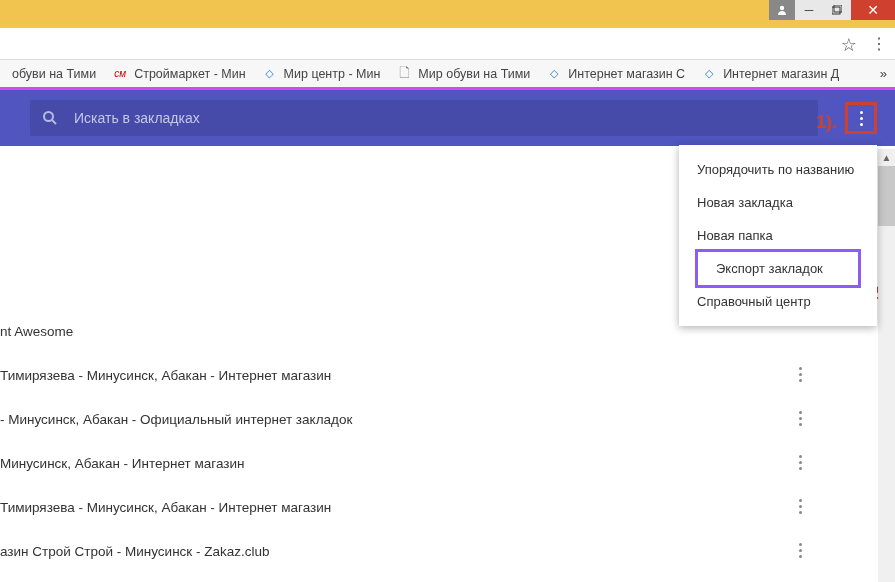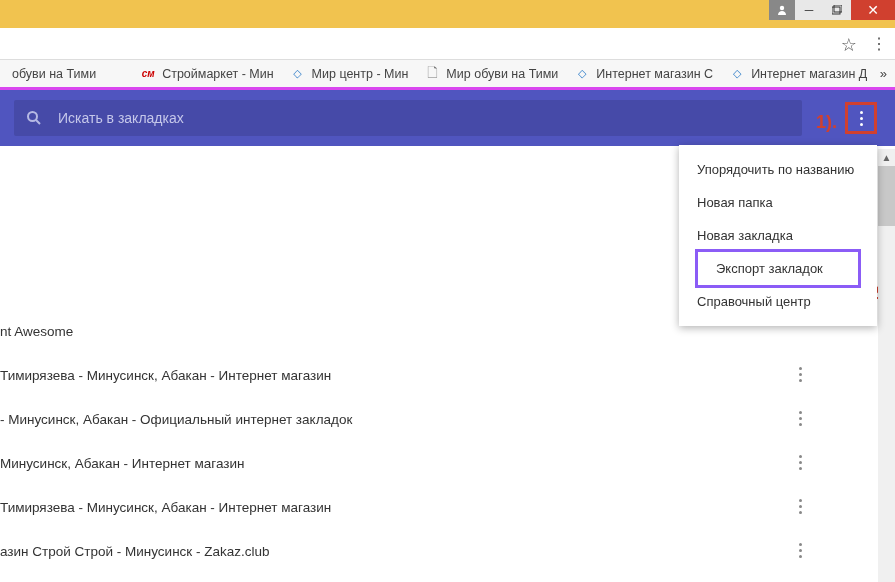--- a/index.html
+++ b/index.html
@@ -13,27 +13,27 @@
     .win-max { background: #e8e8e8; color: #333; }
     .win-close { background: #d0402f; color: #fff; width: 44px; font-size: 14px; }
     
     .nav-bar { height: 32px; background: #fff; border-bottom: 1px solid #ddd; position: relative; }
     .star-icon { position: absolute; right: 38px; top: 6px; color: #555; font-size: 18px; }
     .nav-menu { position: absolute; right: 8px; top: 6px; color: #555; font-size: 16px; }
     
     .bookmark-bar { height: 30px; display: flex; align-items: center; padding: 0 4px; background: #f7f7f7; border-bottom: 3px solid #d946ef; font-size: 12.5px; color: #444; white-space: nowrap; overflow: hidden; }
     .bm-item { display: flex; align-items: center; padding: 2px 8px; gap: 6px; cursor: pointer; }
     .bm-icon { width: 16px; height: 16px; display: flex; align-items: center; justify-content: center; }
-    .bm-cm { color: #c00; font-weight: bold; font-size: 10px; font-style: italic; margin-left: 28px; }
+    .bm-cm { color: #c00; font-weight: normal; font-size: 10px; font-style: italic; }
     .bm-diamond { color: #2a7ac7; font-size: 11px; }
     .bm-page { color: #777; font-size: 13px; }
     .bm-more { position: absolute; right: 8px; color: #444; font-size: 13px; }
     
     .search-header { height: 56px; background: #5055bf; display: flex; align-items: center; padding: 0 14px; position: relative; }
-    .search-box { flex: 1; max-width: 788px; height: 36px; background: #464aa8; display: flex; align-items: center; padding: 0 12px; border-radius: 2px; }
+    .search-box { flex: 1; max-width: 788px; height: 36px; background: #464aa8; display: flex; align-items: center; padding: 0 12px; border-radius: 2px; margin-left: 16px; }
     .search-icon { color: #b6b9e4; margin-right: 16px; }
     .search-input { flex: 1; background: transparent; border: none; outline: none; color: #c5c7ea; font-size: 14px; }
     .search-input::placeholder { color: #c5c7ea; }
     .header-menu-btn { position: absolute; right: 18px; top: 12px; width: 32px; height: 32px; display: flex; align-items: center; justify-content: center; background: #5055bf; }
     .header-menu-highlight { border: 3px solid #d0402f; }
     .vdots { display: flex; flex-direction: column; gap: 3px; align-items: center; }
     .vdots span { width: 3px; height: 3px; border-radius: 50%; background: #fff; }
     .vdots-gray span { background: #888; }
     
     .annotation { position: absolute; color: #d0402f; font-weight: bold; font-size: 18px; }
@@ -179,22 +179,22 @@
     </div>
     <div class="list-row">
       
       
     </div>
   </div>
 </div>
 
 <div class="dropdown-menu">
   <div class="menu-item">Упорядочить по названию</div>
+  <div class="menu-item">Новая закладка</div>
   <div class="menu-item">Новая папка</div>
-  <div class="menu-item">Новая закладка</div>
   <div class="menu-item menu-item-highlight">Экспорт закладок</div>
   <div class="menu-item">Справочный центр</div>
 </div>
 
 <div class="scrollbar">
   <div class="scroll-arrow-up">▲</div>
   <div class="scroll-thumb"></div>
 </div>
 
 </body></html>

